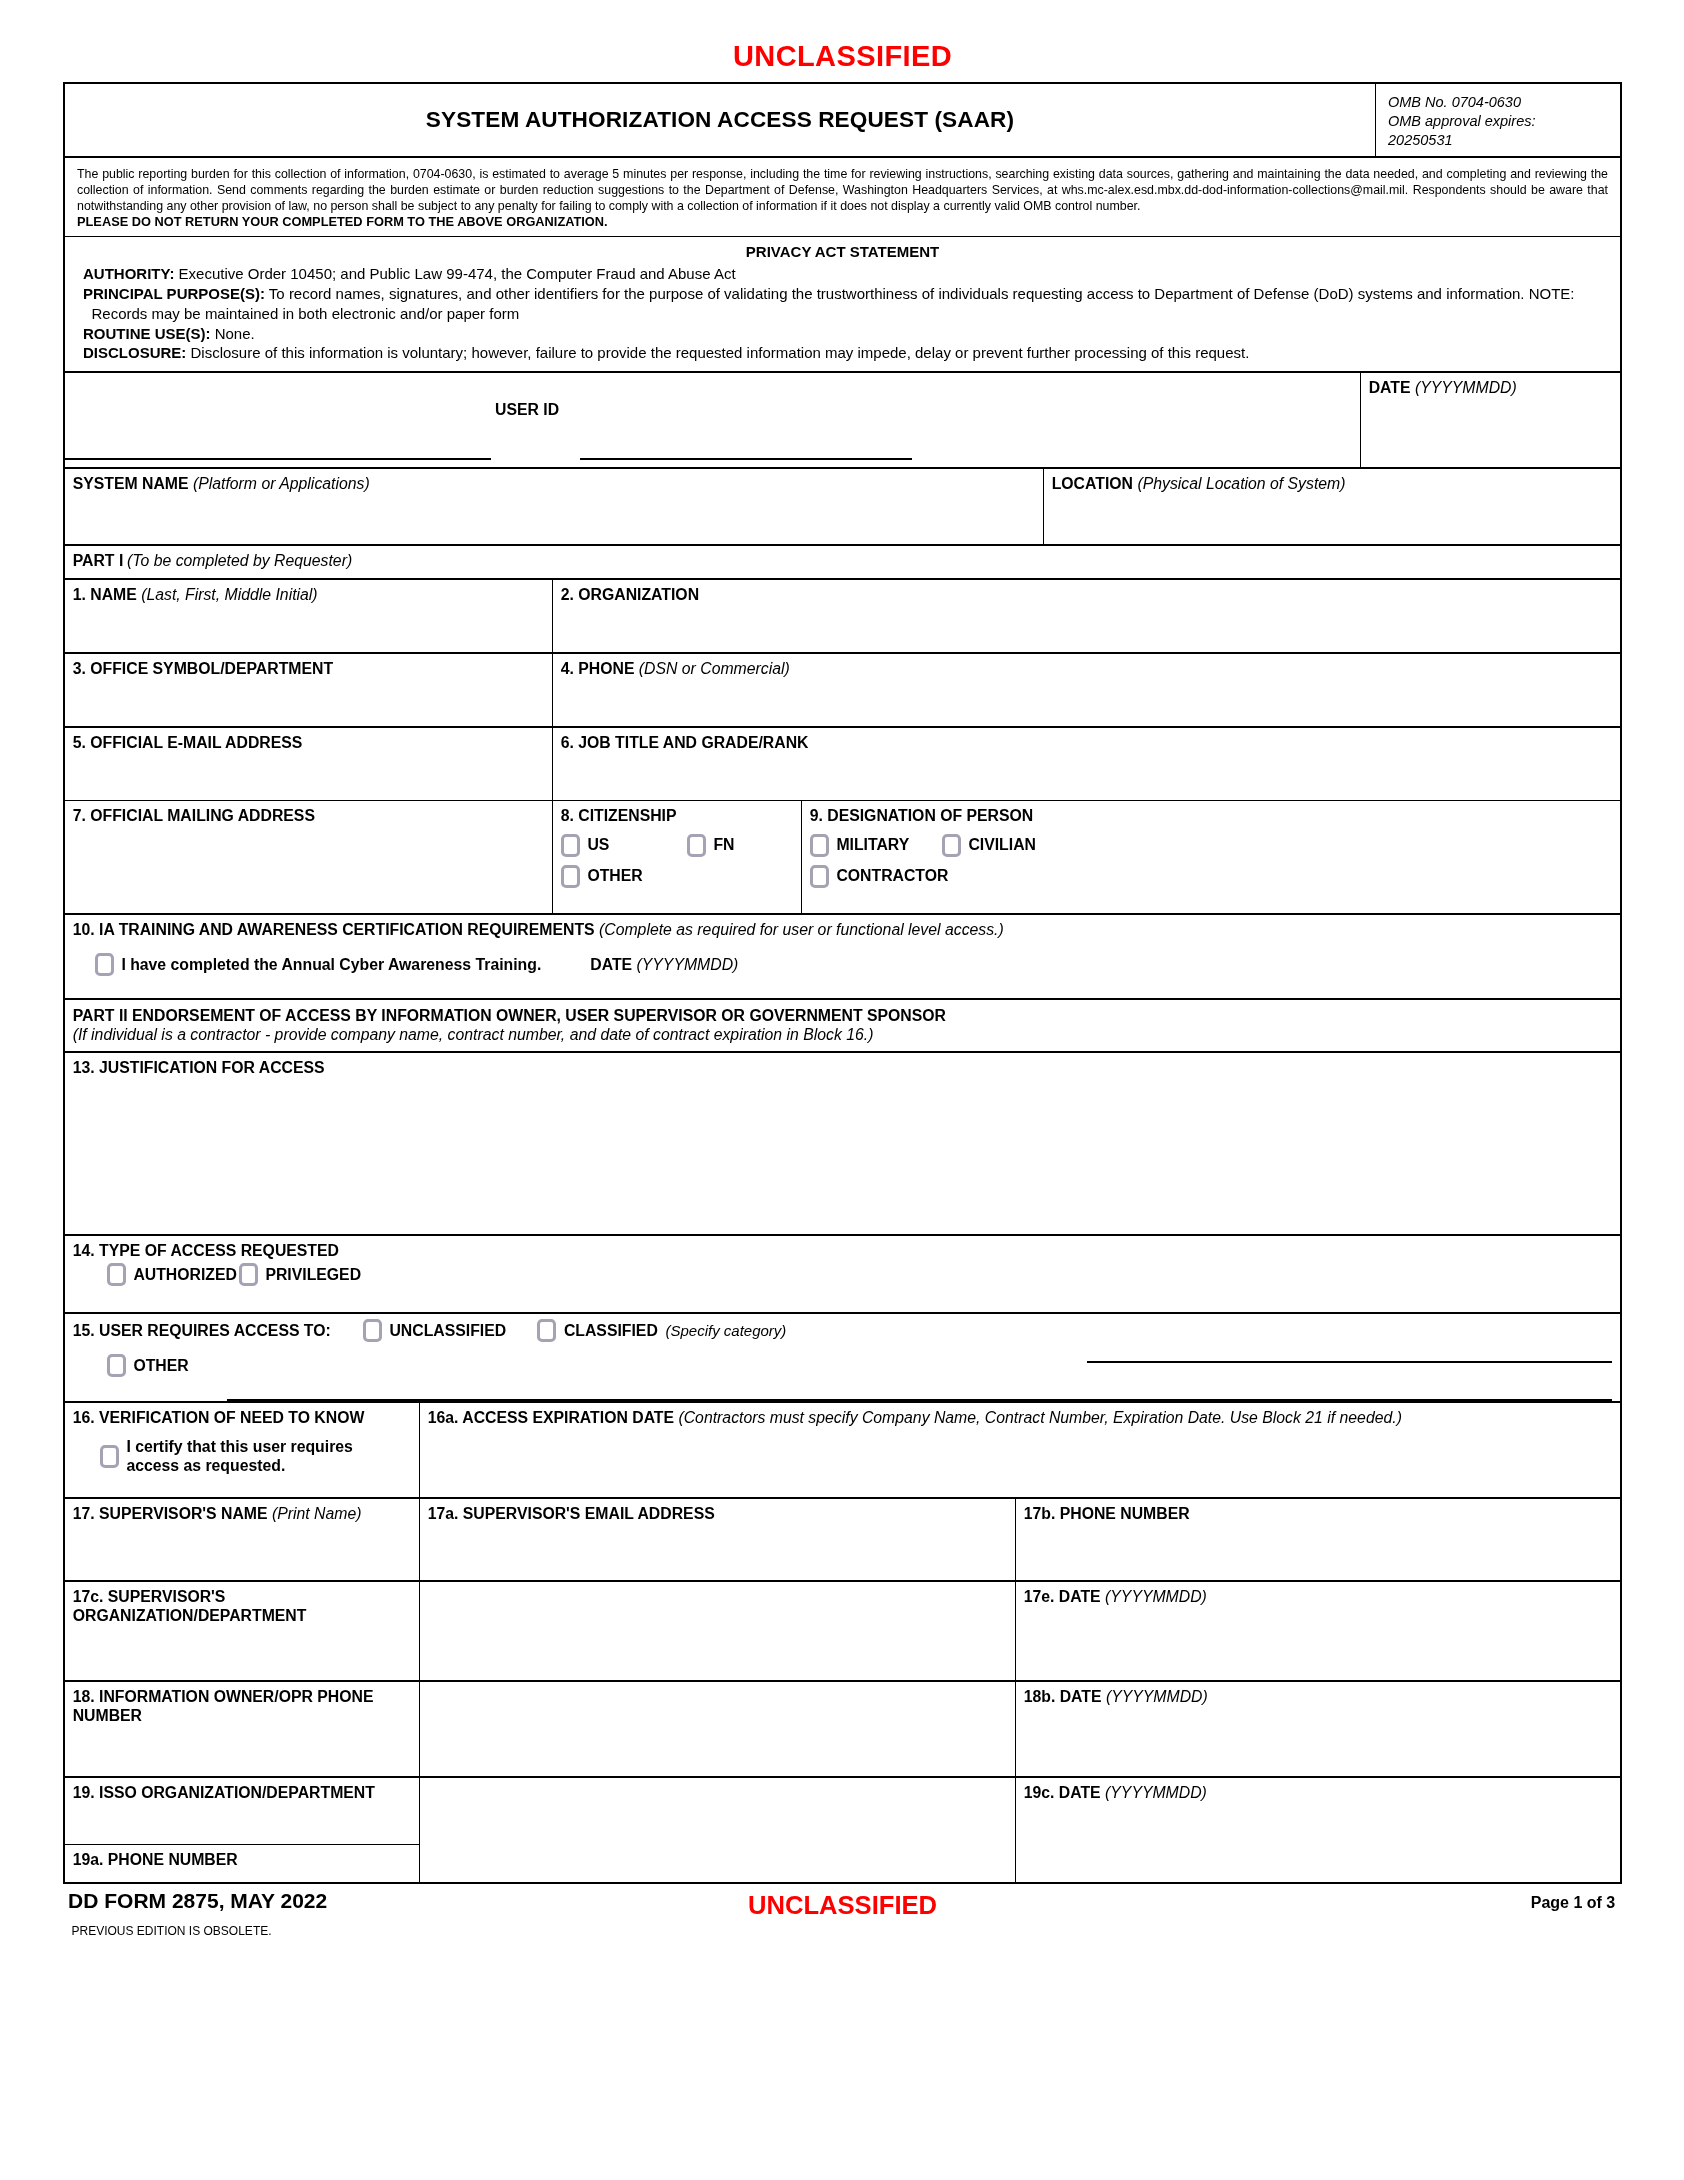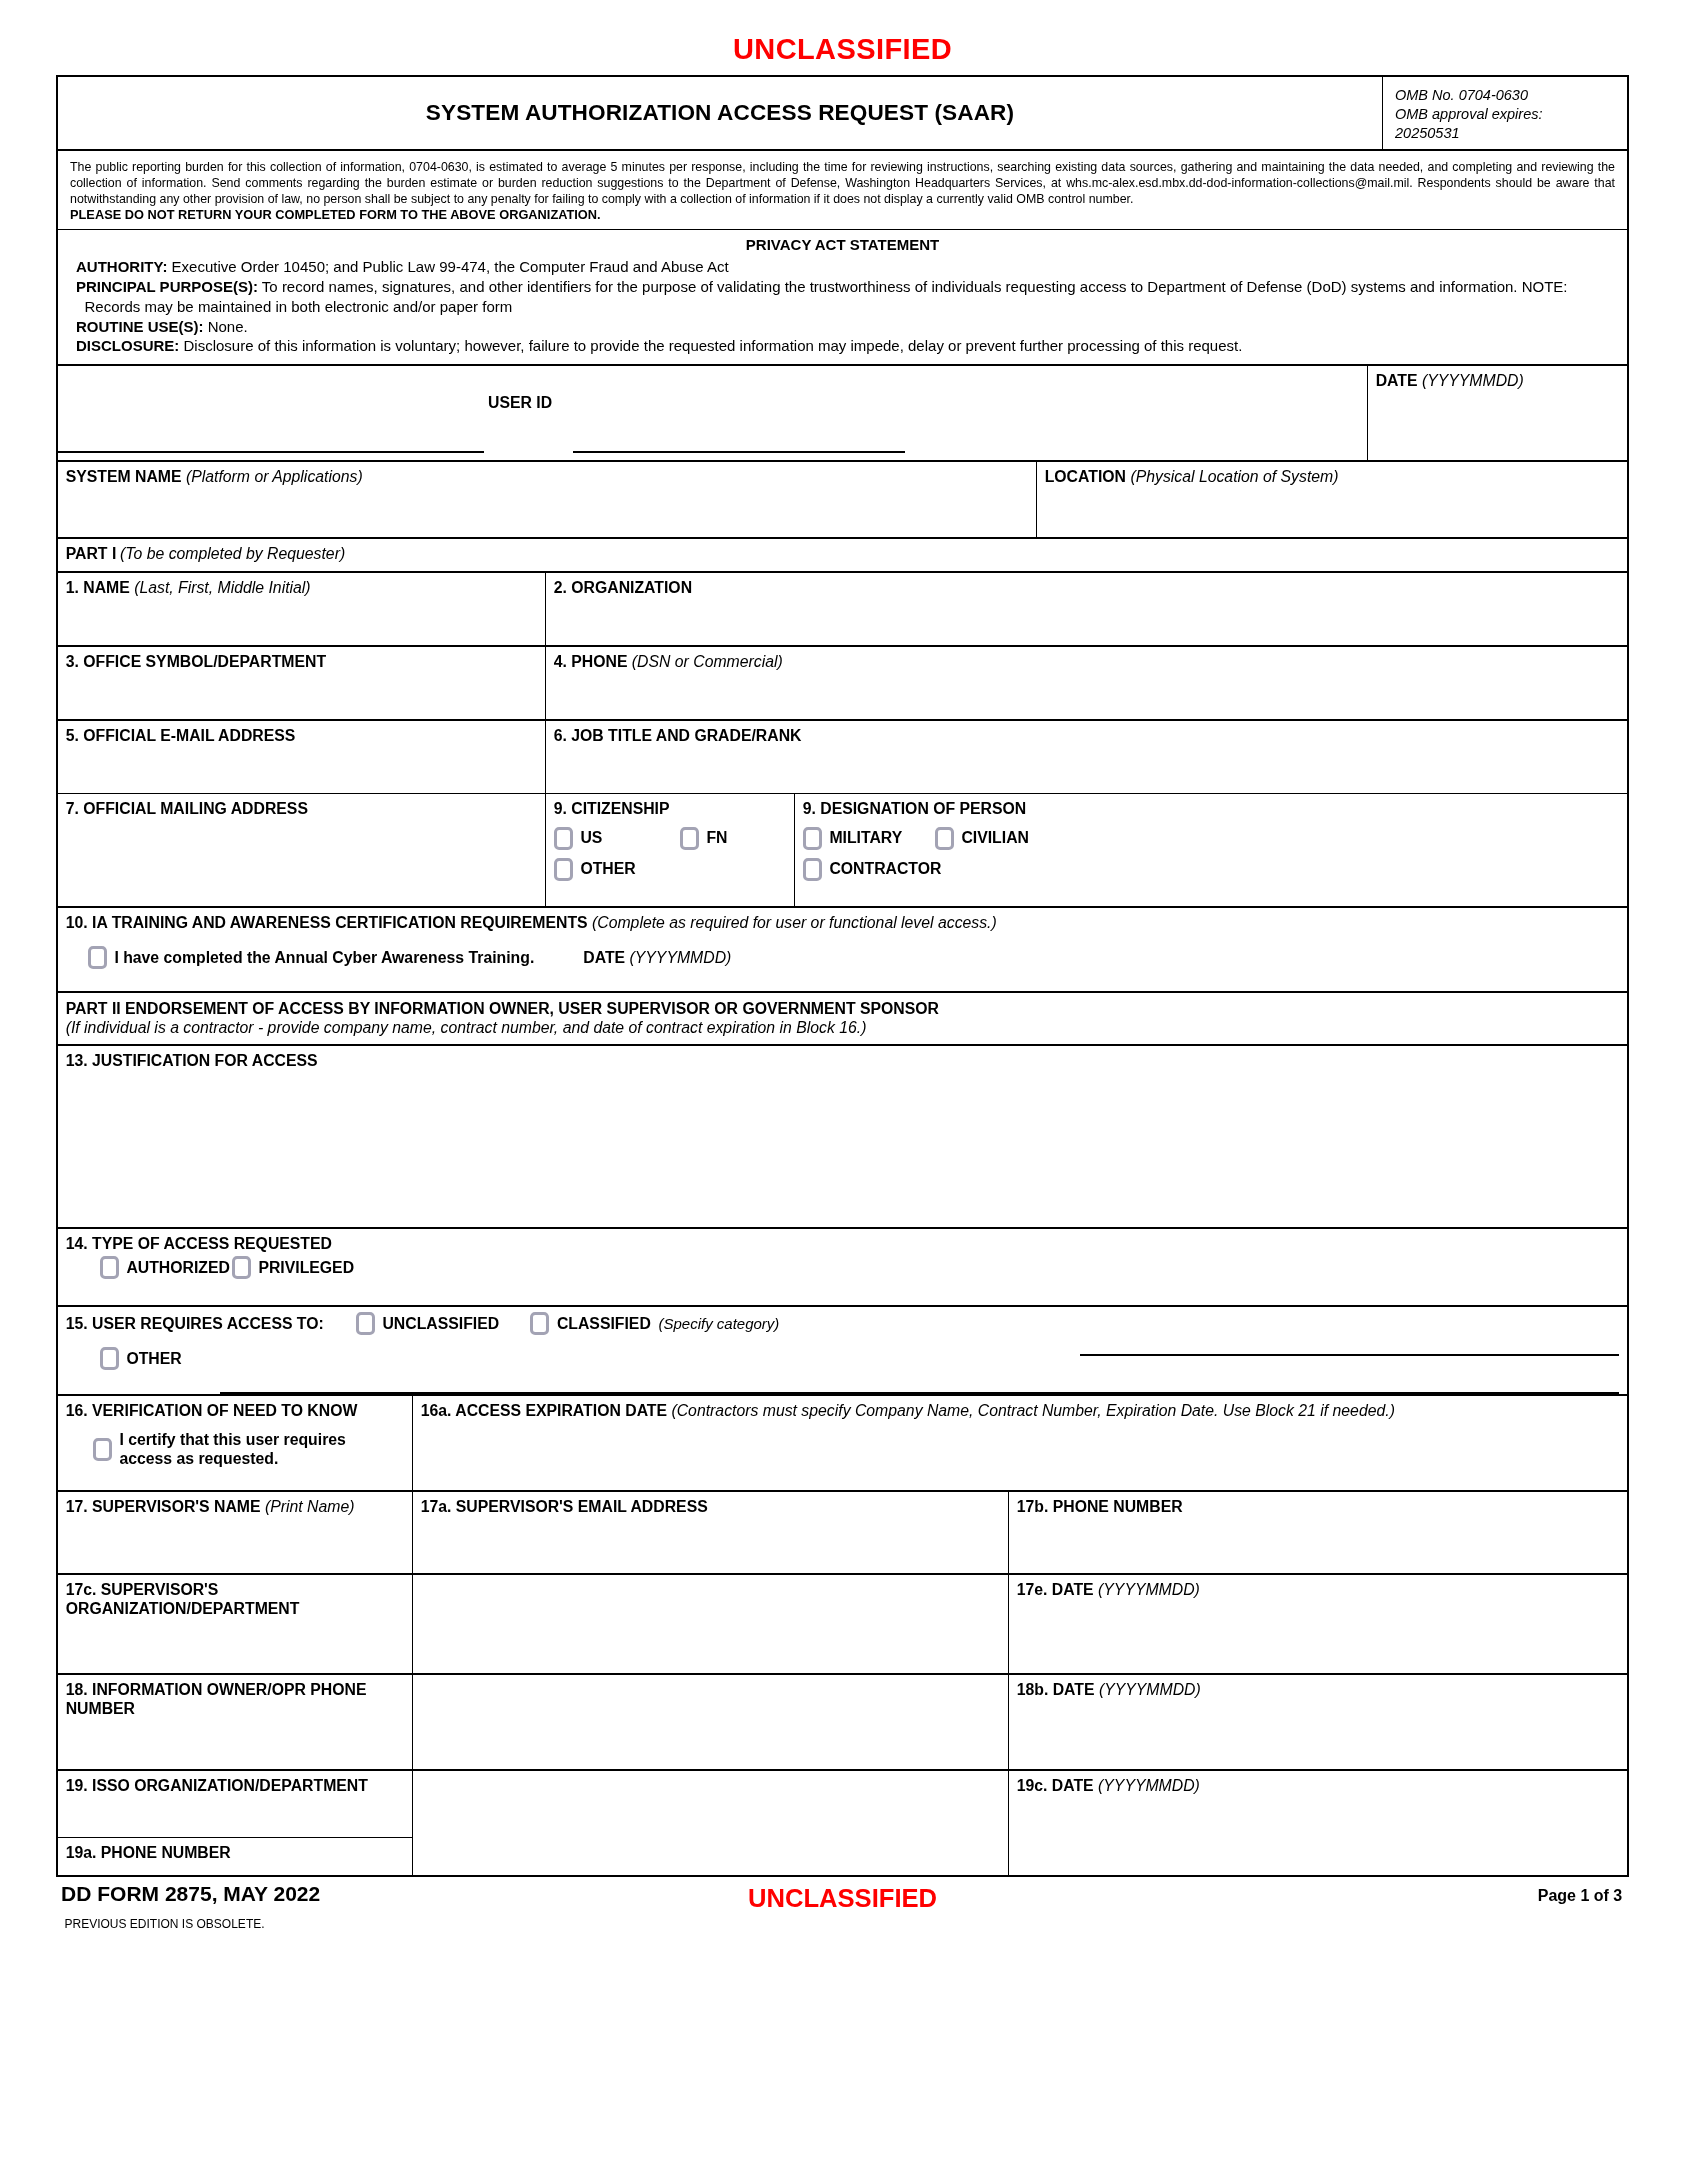--- a/index.html
+++ b/index.html
@@ -7,21 +7,21 @@
     width:1685px;
     font-family:"Liberation Sans", sans-serif;
     color:#000000;
     -webkit-font-smoothing:antialiased;
   }
   .page{
     position:relative;
     width:1685px;
     min-height:2181px;
     box-sizing:border-box;
-    padding:9px;
+    padding:16px;
   }
   
   .classif-top{
     text-align:center;
     color:#ff0000;
     font-size:29px;
     font-weight:bold;
     letter-spacing:0.4px;
     padding-top:24px;
     padding-bottom:9.4px;
@@ -185,21 +185,21 @@
         <div class="lbl">6. JOB TITLE AND GRADE/RANK</div>
       </div>
     </div>
 
     <div class="row hr-thin">
       <div class="cell" style="width:487px;height:112px;">
         <div class="lbl">7. OFFICIAL MAILING ADDRESS</div>
       </div>
 
       <div class="cell vl-thin" style="width:249px;height:112px;">
-        <div class="lbl">9. CITIZENSHIP</div>
+        <div class="lbl">8. CITIZENSHIP</div>
         <div class="cbrow" style="margin-top:8.5px;">
           <div class="cbitem" style="width:126px;">
             <span class="cb"></span>
             <span class="txt">US</span>
           </div>
           <div class="cbitem">
             <span class="cb"></span>
             <span class="txt">FN</span>
           </div>
         </div>

